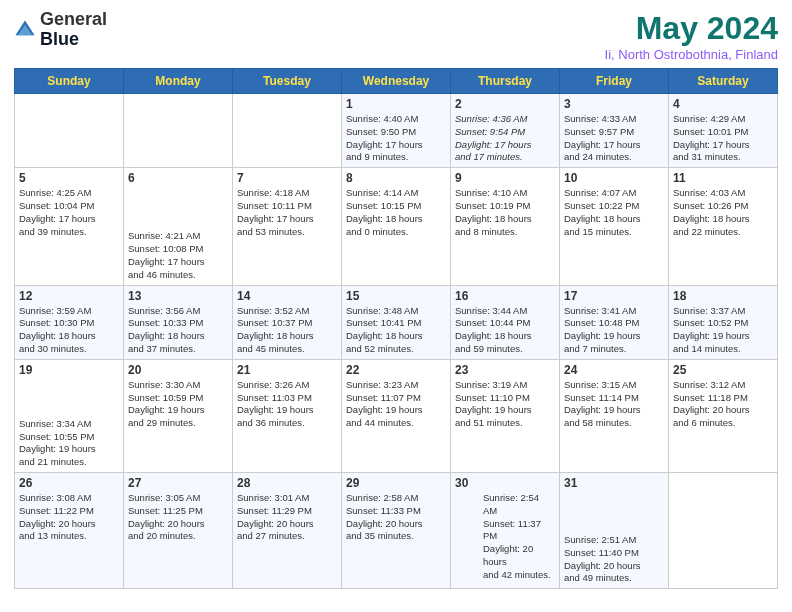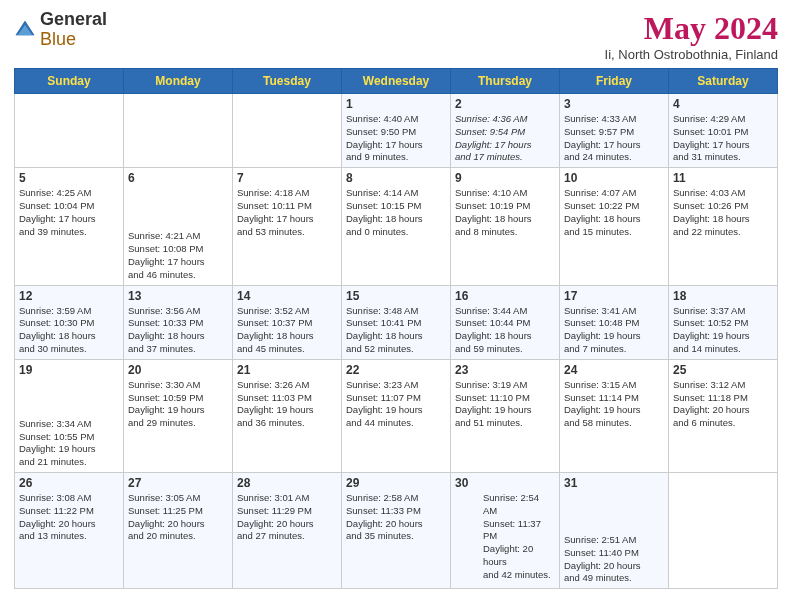--- a/index.html
+++ b/index.html
@@ -31,39 +31,38 @@
       flex-direction: column;
       line-height: 1.1;
     }
     .logo-general {
       font-size: 18px;
       font-weight: bold;
       color: #333;
     }
     .logo-blue {
       font-size: 18px;
-      font-weight: normal;
-      color: #a16207;
+      font-weight: bold;
+      color: #0f172a;
     }
     .logo-icon {
       width: 22px;
       height: 22px;
     }
     .title-section {
       text-align: right;
     }
     .month-title {
       font-size: 32px;
       font-weight: bold;
-      color: #be185d;
-      font-family: Liberation Serif, serif;
+      color: #0f766e;
     }
     .location {
       font-size: 13px;
-      color: #404040;
+      color: #8b5cf6;
     }
     .calendar {
       width: 100%;
       border-collapse: collapse;
       border: 1px solid #ccc;
     }
     .calendar th {
       background: #2e6db4;
       color: #fde047;
       font-size: 12px;

